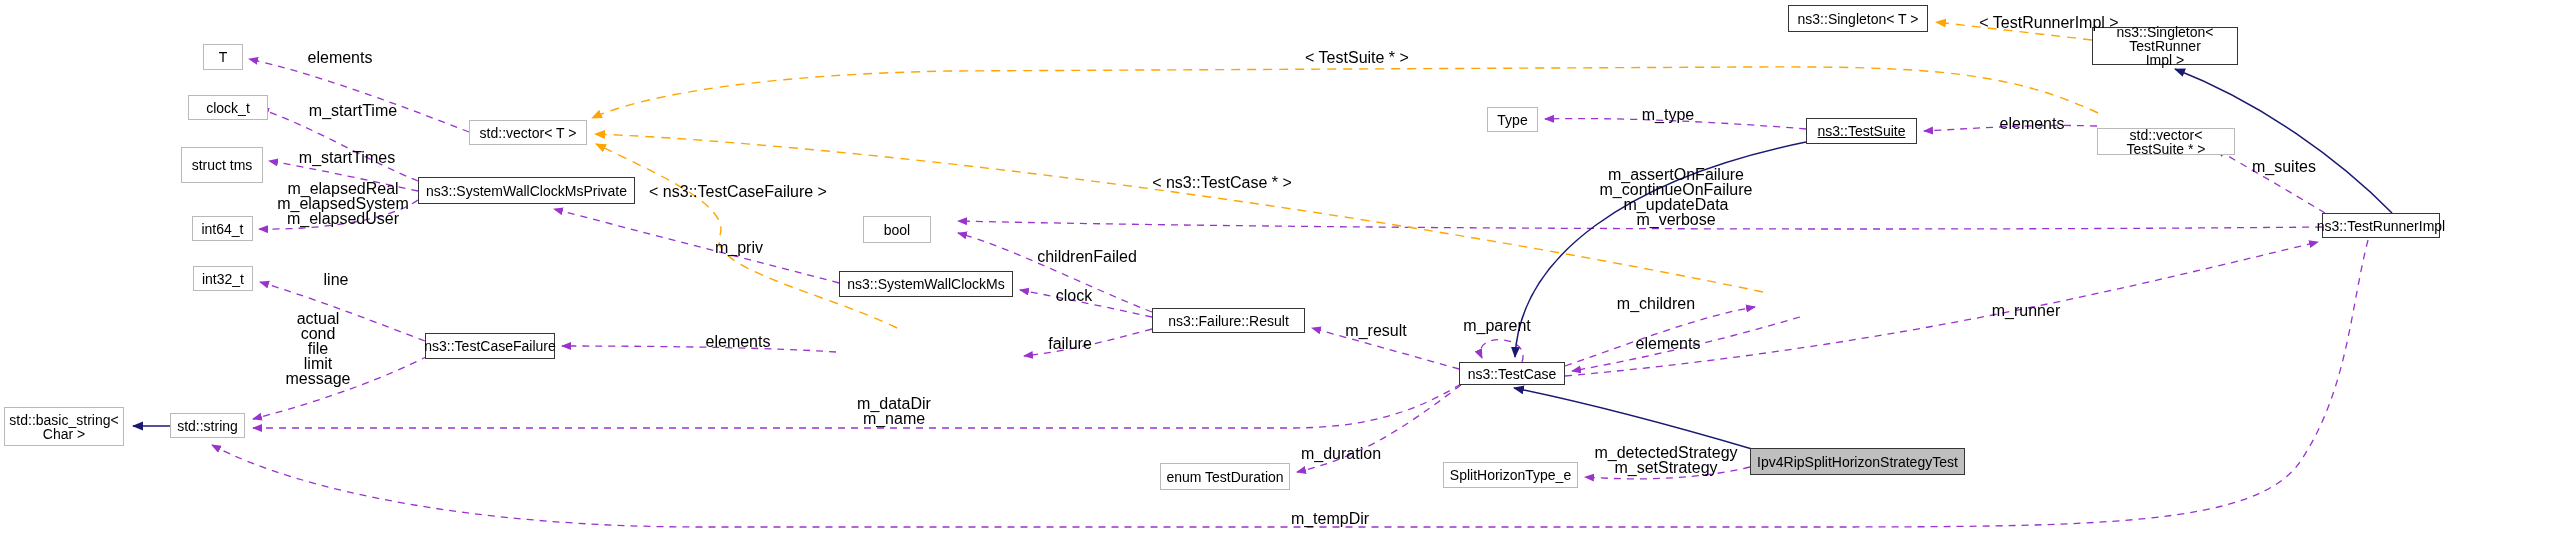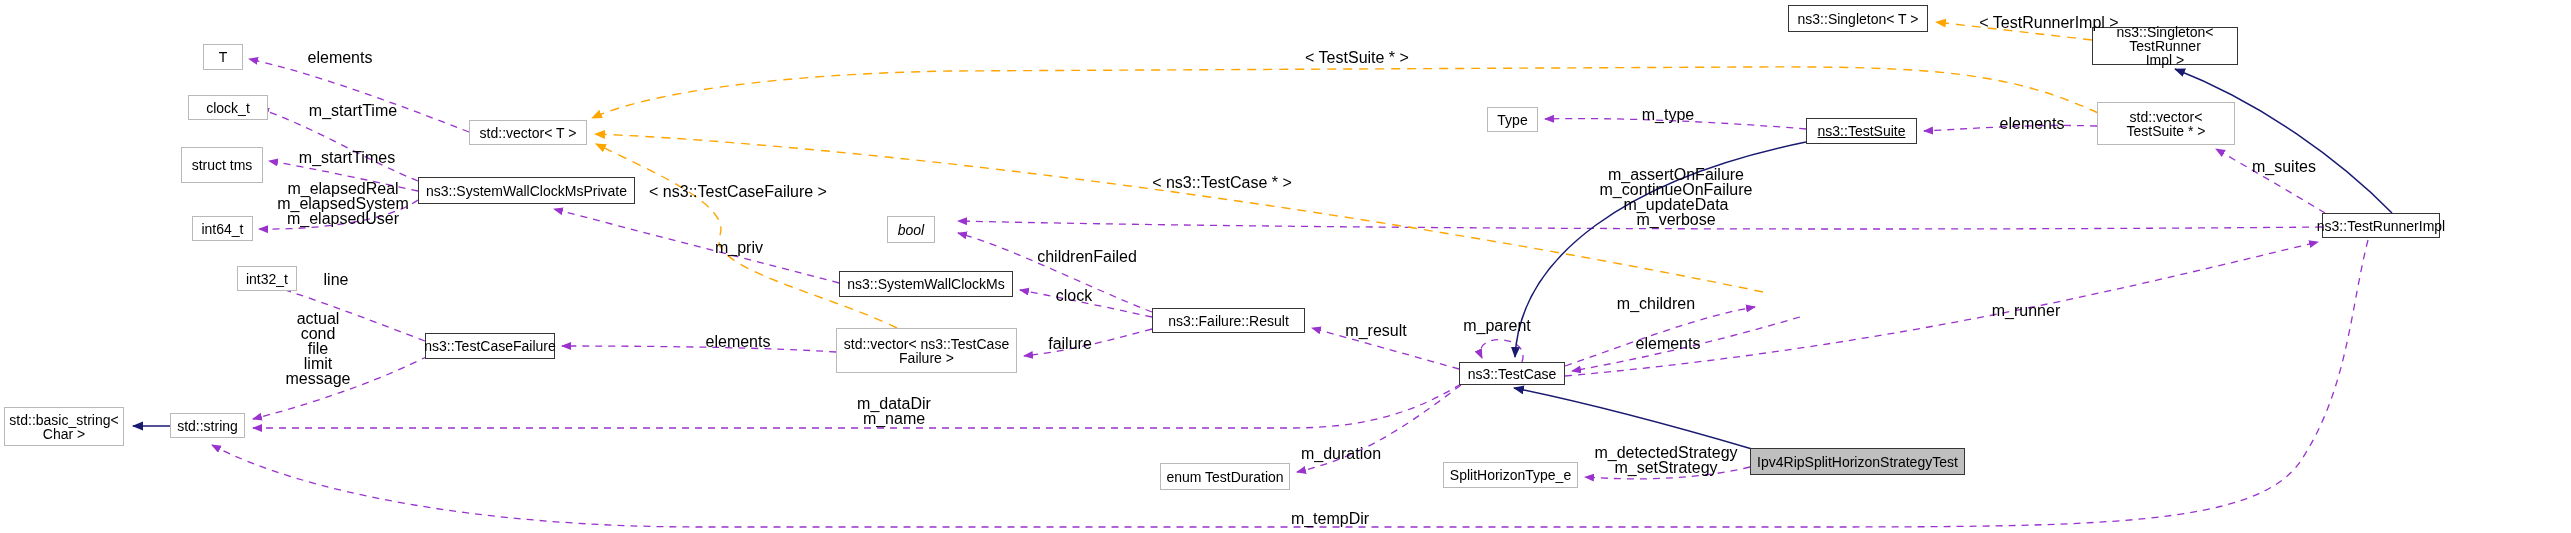--- a/index.html
+++ b/index.html
@@ -71,42 +71,40 @@
       <path d="M1752,449 C1660,422 1568,399 1514,388" marker-end="url(#arrow-navy)"></path>
       <path d="M1806,142 C1630,178 1520,255 1515,357" marker-end="url(#arrow-navy)"></path>
       <path d="M2392,213 C2340,160 2262,103 2175,69" marker-end="url(#arrow-navy)"></path>
     </g>
   </svg>
 
   <div class="node" style="left:203px;top:44px;width:40px;height:26px;">T</div>
   <div class="node" style="left:188px;top:95px;width:80px;height:25px;">clock_t</div>
   <div class="node" style="left:181px;top:147px;width:82px;height:36px;">struct tms</div>
   <div class="node" style="left:192px;top:216px;width:61px;height:25px;">int64_t</div>
-  <div class="node" style="left:193px;top:266px;width:60px;height:25px;margin-left:44px;">int32_t</div>
+  <div class="node" style="left:193px;top:266px;width:60px;height:25px;">int32_t</div>
   <div class="node" style="left:4px;top:407px;width:120px;height:39px;">std::basic_string&lt;
 Char &gt;</div>
   <div class="node" style="left:170px;top:413px;width:75px;height:25px;">std::string</div>
   <div class="node" style="left:469px;top:120px;width:118px;height:25px;">std::vector&lt; T &gt;</div>
   <div class="node bold" style="left:418px;top:177px;width:217px;height:27px;">ns3::SystemWallClockMsPrivate</div>
   <div class="node bold" style="left:425px;top:333px;width:130px;height:26px;">ns3::TestCaseFailure</div>
-  <div class="node" style="left:887px;top:216px;width:48px;height:27px;font-style:italic;">bool</div>
+  <div class="node" style="left:863px;top:216px;width:68px;height:27px;">bool</div>
   <div class="node bold" style="left:839px;top:271px;width:174px;height:26px;">ns3::SystemWallClockMs</div>
-  <div class="node" style="left:836px;top:328px;width:181px;height:45px;">std::vector&lt; ns3::TestCase
-Failure &gt;</div>
   <div class="node bold" style="left:1152px;top:308px;width:153px;height:25px;">ns3::Failure::Result</div>
   <div class="node" style="left:1160px;top:463px;width:130px;height:27px;">enum TestDuration</div>
   <div class="node" style="left:1443px;top:462px;width:135px;height:26px;">SplitHorizonType_e</div>
   <div class="node bold" style="left:1459px;top:362px;width:106px;height:23px;">ns3::TestCase</div>
   <div class="node main" style="left:1750px;top:448px;width:215px;height:27px;">Ipv4RipSplitHorizonStrategyTest</div>
   <div class="node" style="left:1487px;top:107px;width:51px;height:25px;">Type</div>
   <div class="node bold" style="left:1806px;top:118px;width:111px;height:26px;text-decoration:underline;">ns3::TestSuite</div>
   <div class="node bold" style="left:1788px;top:5px;width:140px;height:27px;">ns3::Singleton&lt; T &gt;</div>
   <div class="node bold" style="left:2092px;top:27px;width:146px;height:38px;">ns3::Singleton&lt; TestRunner
 Impl &gt;</div>
-  <div class="node" style="left:2097px;top:102px;width:138px;height:43px;">std::vector&lt; TestSuite * &gt;</div>
+  <div class="node" style="left:2097px;top:128px;width:138px;height:27px;">std::vector&lt; TestSuite * &gt;</div>
   <div class="node bold" style="left:2322px;top:213px;width:118px;height:25px;">ns3::TestRunnerImpl</div>
 
   <span class="elabel" style="left:340px;top:50px;">elements</span>
   <span class="elabel" style="left:353px;top:103px;">m_startTime</span>
   <span class="elabel" style="left:347px;top:150px;">m_startTimes</span>
   <span class="elabel" style="left:343px;top:181px;">m_elapsedReal
 m_elapsedSystem
 m_elapsedUser</span>
   <span class="elabel" style="left:336px;top:272px;">line</span>
   <span class="elabel" style="left:318px;top:311px;">actual

